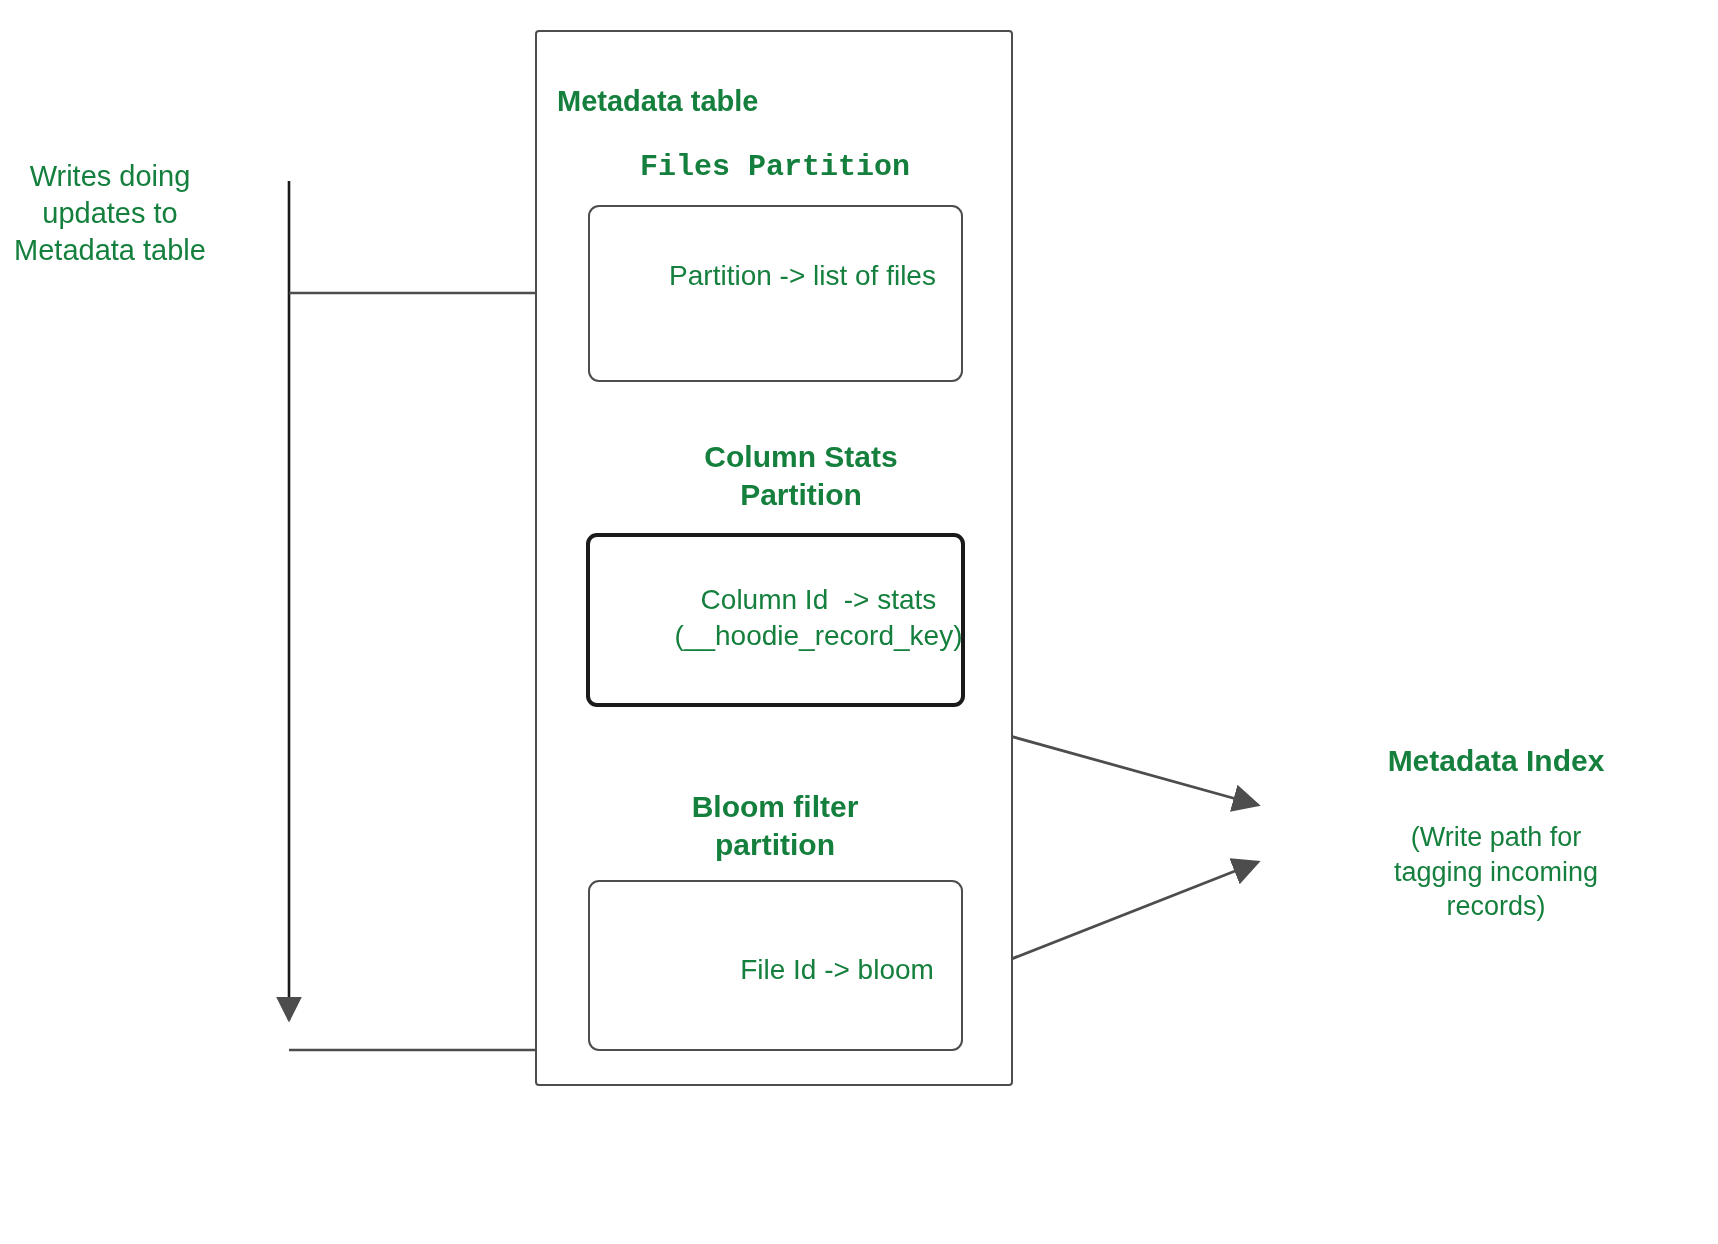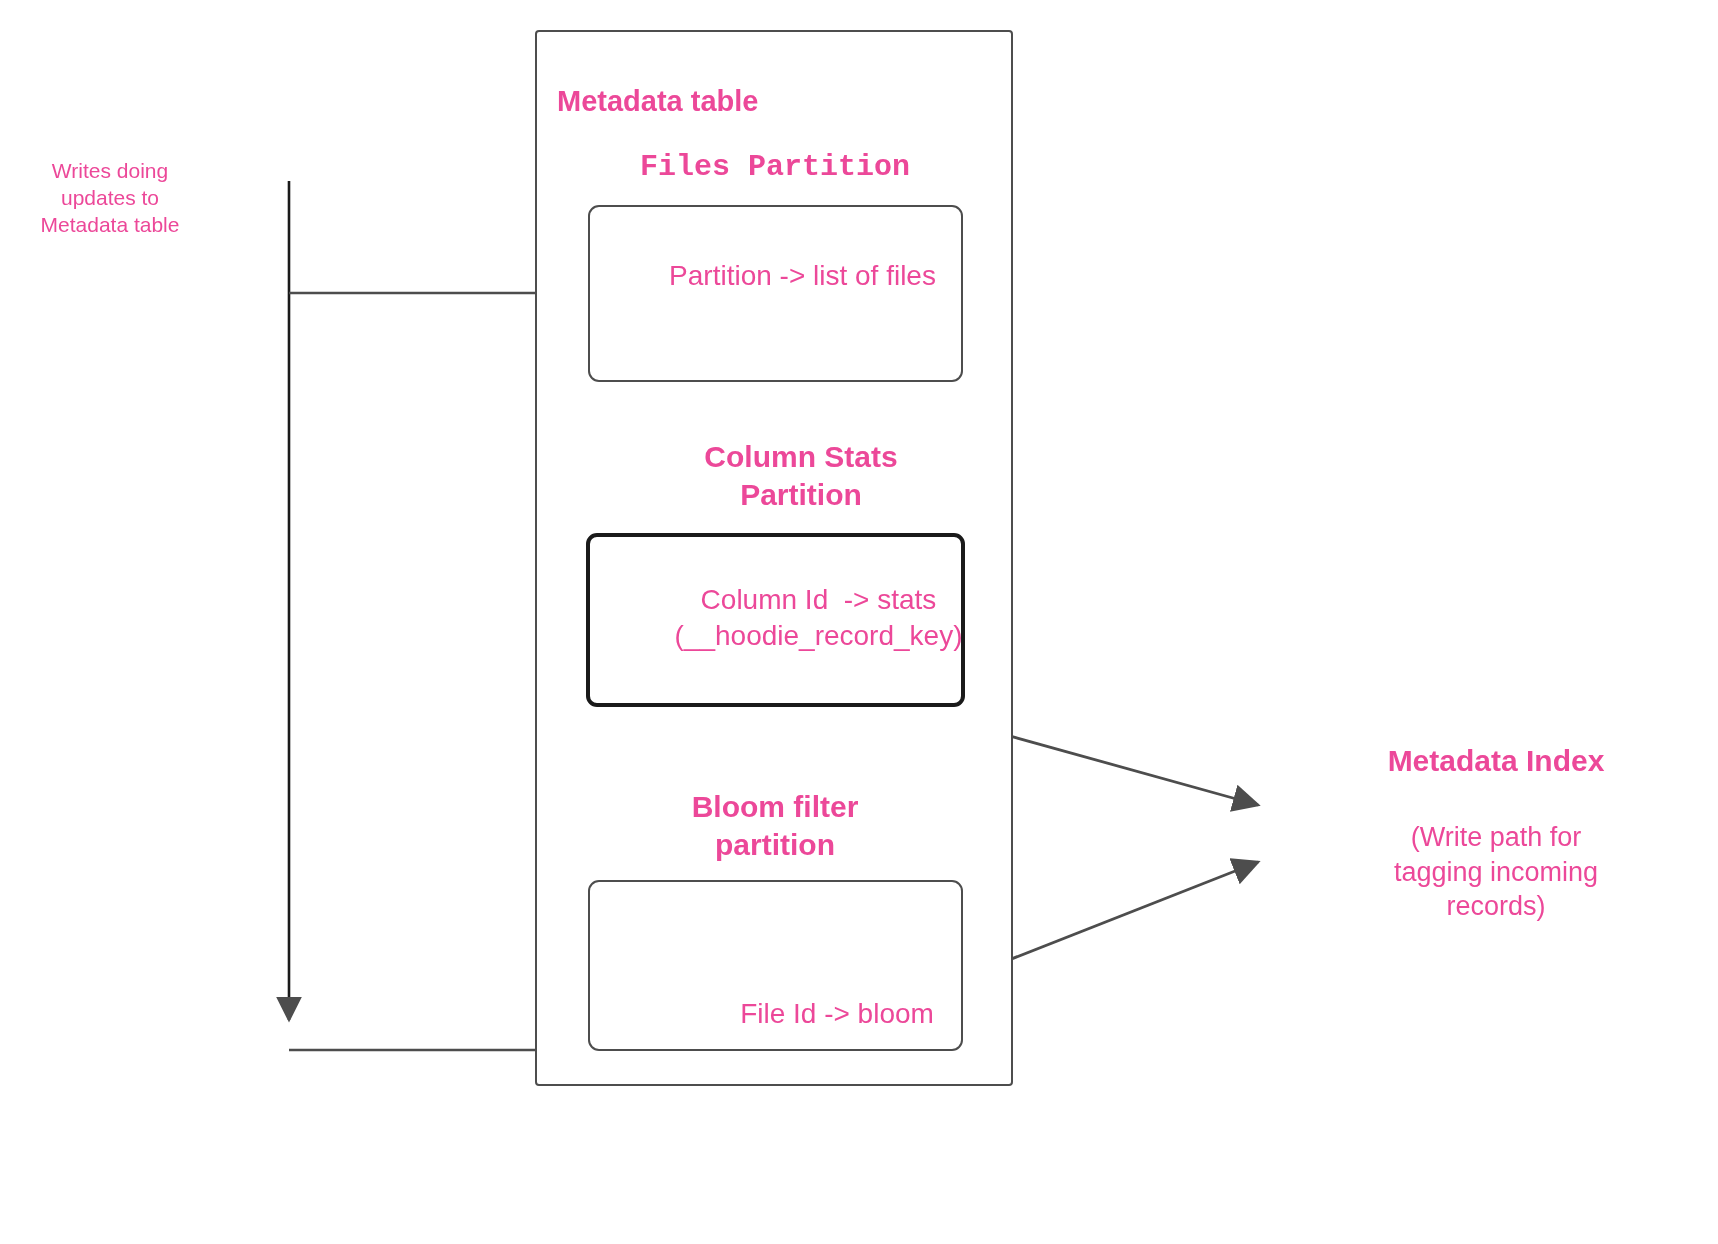--- a/index.html
+++ b/index.html
@@ -18,28 +18,28 @@
   svg.layer {
     position: absolute;
     left: 0;
     top: 0;
     width: 1718px;
     height: 1244px;
     pointer-events: none;
   }
   .txt {
     position: absolute;
-    color: #ec4899;
+    color: #15803d;
     line-height: 1.28;
     white-space: pre;
   }
   .center { text-align: center; }
   .left { text-align: left; }
   .bold { font-weight: bold; }
-  .f-left-note { font-size: 21px; text-align: center; }
+  .f-left-note { font-size: 29px; text-align: center; }
   .f-table-title { font-size: 29px; }
   .f-part-title { font-size: 30px; }
   .f-box-body { font-size: 28px; margin-left: 27px; }
   .f-index-title { font-size: 30px; }
   .f-index-sub { font-size: 27px; }
   .box {
     position: absolute;
     box-sizing: border-box;
     background: #ffffff;
   }
@@ -109,21 +109,21 @@
 Partition</div>
 
   <div class="box box-inner-thick" style="left:586px; top:533px; width:379px; height:174px;"></div>
   <div class="txt f-box-body center" style="left:586px; top:582px; width:379px;padding-left:16px;">Column Id  -&gt; stats
 (__hoodie_record_key)</div>
 
   <div class="txt f-part-title bold center" style="left:585px; top:788px; width:380px;">Bloom filter
 partition</div>
 
   <div class="box box-inner" style="left:588px; top:880px; width:375px; height:171px;"></div>
-  <div class="txt f-box-body center" style="left:588px; top:996px; width:444px;">File Id -&gt; bloom</div>
+  <div class="txt f-box-body center" style="left:588px; top:952px; width:444px;">File Id -&gt; bloom</div>
 
   <div class="txt f-index-title bold center" style="left:1286px; top:742px; width:420px;">Metadata Index</div>
 
   <div class="txt f-index-sub center" style="left:1296px; top:820px; width:400px;">(Write path for
 tagging incoming
 records)</div>
 
 </div>
 
 </body></html>

